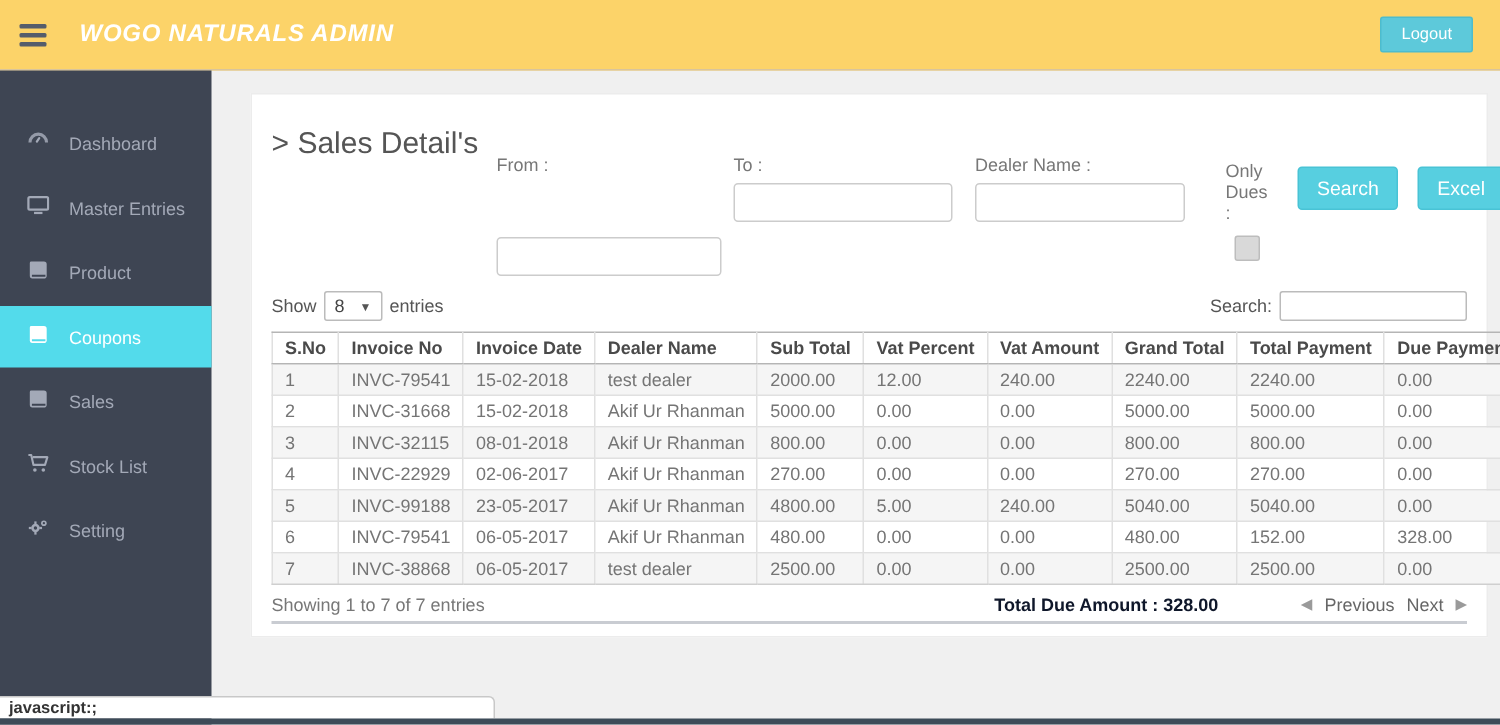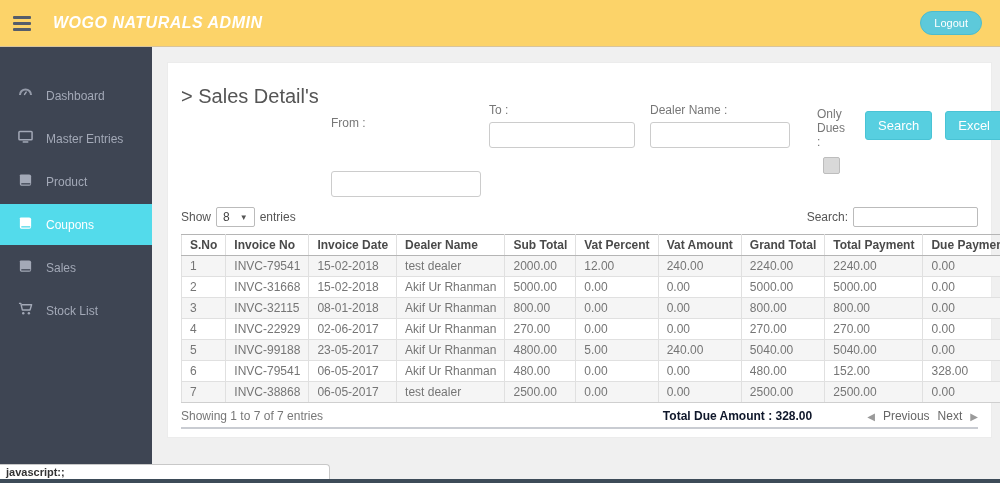--- a/index.html
+++ b/index.html
@@ -7,40 +7,40 @@
     font-family:"Liberation Sans", sans-serif; background:#f0f0f0; }
 
   
   .topbar { position:absolute; top:0; left:0; width:1000px; height:47px;
     background:#fcd369; border-bottom:1px solid #d8c49c;
     display:flex; align-items:center; }
   .hamburger { margin-left:13px; cursor:pointer; }
   .hamburger div { width:18px; height:3px; background:#555d6b; margin:3px 0; border-radius:1px; }
   .app-title { margin-left:22px; color:#ffffff; font-weight:bold; font-size:16px; letter-spacing:0.5px;font-style:italic; }
   .logout-btn { margin-left:auto; margin-right:18px; background:#5dc9da; border:1px solid #4dbccd;
-    color:#fff; font-size:11px; padding:5px 13px; border-radius:12px; cursor:pointer; }
-
-  
-  .sidebar { position:absolute; top:47px; left:0; width:152px; height:436px; background:#3e4553; }
+    color:#fff; font-size:11px; padding:5px 13px; border-radius:2px; cursor:pointer; }
+
+  
+  .sidebar { position:absolute; top:47px; left:0; width:141px; height:436px; background:#3e4553; }
   .side-item { display:flex; align-items:center; gap:13px; padding:12px 0 12px 18px;
     color:#a3a9b7; font-size:12px; cursor:pointer; margin-top:2px; }
   .side-item:first-child { margin-top:28px; }
   .side-item svg { width:15px; height:14px; flex:0 0 15px; }
   .side-item.active { background:#53dbeb; color:#ffffff; }
 
   
   .panel { position:absolute; top:62px; left:167px; width:825px; background:#ffffff;
     border:1px solid #ececec; padding:0 13px 8px 13px; }
   .panel-top { display:flex; align-items:flex-start; }
   .page-heading { margin-top:22px; font-size:20px; color:#555; width:150px; flex:0 0 150px; }
   .fgroup { display:flex; flex-direction:column; }
   .fgroup label { font-size:12px; color:#777; margin-bottom:5px; }
   .fgroup input[type=text] { border:1px solid #ccc; border-radius:3px; height:26px; padding:0 6px;
     font-size:12px; color:#555; outline:none; }
-  .fg-from { margin-top:53px;gap:36px; } .fg-from input { width:150px; }
+  .fg-from { margin-top:40px;gap:36px; } .fg-from input { width:150px; }
   .fg-to   { margin-top:40px; margin-left:8px; } .fg-to input { width:146px; }
   .fg-dealer { margin-top:40px; margin-left:15px; } .fg-dealer input { width:140px; }
   .fg-dues { margin-top:44px; margin-left:27px; align-items:center; }
   .checkbox { width:17px; height:17px; background:#d9d9d9; border:1px solid #bdbdbd;
     border-radius:2px; margin-top:3px; cursor:pointer; }
   .act-btn { margin-top:48px; background:#57cfe0; border:1px solid #49c3d5; color:#fff;
     font-size:13px; padding:6px 12px; border-radius:3px; cursor:pointer; }
   .btn-search { margin-left:20px; } .btn-excel { margin-left:13px; }
 
   
@@ -140,20 +140,37 @@
   <div class="side-item">
     <span>
       <svg viewBox="0 0 16 14" width="15" height="14">
           <path d="M1 1h2l1.6 7h8.2l1.7-5.5H4.2" fill="none" stroke="currentColor" stroke-width="1.5" stroke-linejoin="round"></path>
           <circle cx="5.6" cy="11.6" r="1.3" fill="currentColor"></circle>
           <circle cx="11.6" cy="11.6" r="1.3" fill="currentColor"></circle>
         </svg>
     </span>
     <span>Stock List</span>
   </div>
+  <div class="side-item">
+    <span>
+      <svg viewBox="0 0 16 14" width="15" height="14">
+          <g fill="currentColor">
+            <circle cx="6" cy="7" r="3"></circle>
+            <circle cx="6" cy="7" r="1.2" fill="#3e4553"></circle>
+            <rect x="5.2" y="2.3" width="1.6" height="2"></rect>
+            <rect x="5.2" y="9.7" width="1.6" height="2"></rect>
+            <rect x="1.3" y="6.2" width="2" height="1.6"></rect>
+            <rect x="8.7" y="6.2" width="2" height="1.6"></rect>
+            <circle cx="12" cy="3.6" r="2"></circle>
+            <circle cx="12" cy="3.6" r=".8" fill="#3e4553"></circle>
+          </g>
+        </svg>
+    </span>
+    <span>Setting</span>
+  </div>
 </div>
 
 <div class="panel">
 
   <div class="panel-top">
     <div class="page-heading">
       <span>&gt;</span>
       <span>Sales Detail's</span>
     </div>
 

